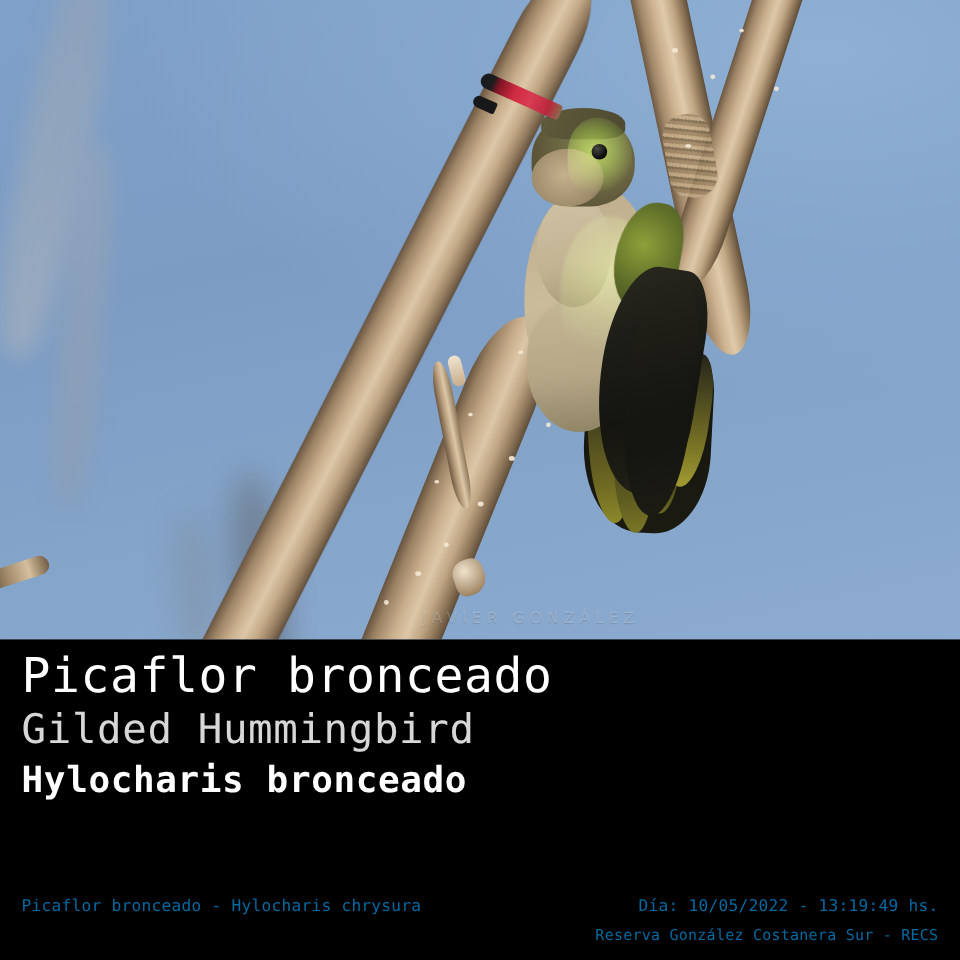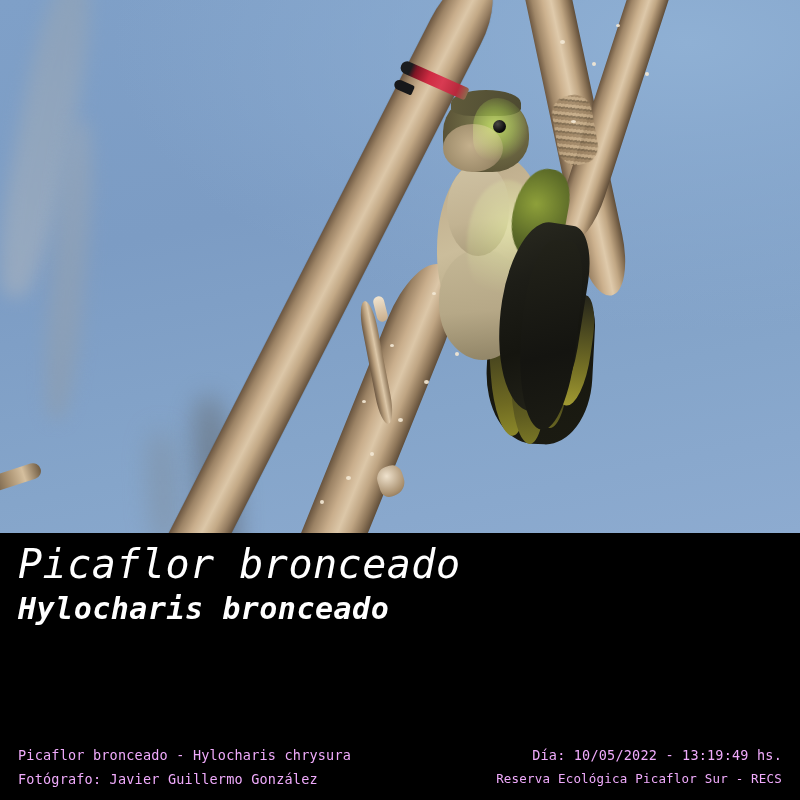--- a/index.html
+++ b/index.html
@@ -183,38 +183,38 @@
   
   #watermark{
     position:absolute;left:352px;top:508px;
     font-size:13px;letter-spacing:4.2px;color:rgba(255,255,255,.22);
     font-family:"DejaVu Sans","Liberation Sans",sans-serif;
     text-shadow:0 1px 1px rgba(0,0,0,.15);
     white-space:nowrap;
   }
 
   
-  #banner{position:absolute;left:0;top:533px;width:800px;height:200px;background:#000;font-style:italic;}
+  #banner{position:absolute;left:0;top:533px;width:800px;height:200px;background:#000;}
   #titleblock{position:absolute;left:18px;top:9px;}
   #t-common{
     color:#fff;font-size:40px;line-height:45px;letter-spacing:.5px;font-weight:400;
     white-space:nowrap;
   }
   #t-english{
     color:#e8e8e8;font-size:34px;line-height:42px;letter-spacing:.5px;font-weight:300;
     white-space:nowrap;opacity:.93;
   }
   #t-latin{
     color:#fff;font-size:30px;line-height:44px;letter-spacing:.5px;font-weight:bold;
     white-space:nowrap;
   }
 
   
   #footer{position:absolute;left:0;top:733px;width:800px;height:67px;background:#000;}
-  .fl{position:absolute;color:#f0abfc;font-size:13.5px;letter-spacing:.2px;white-space:nowrap;}
+  .fl{position:absolute;color:#0369a1;font-size:13.5px;letter-spacing:.2px;white-space:nowrap;}
   #f-l1{left:18px;top:14px;}
   #f-l2{left:18px;top:38px;}
   #f-r1{right:18px;top:14px;text-align:right;}
   #f-r2{right:18px;top:38px;text-align:right;font-size:12.5px;}
 </style>
 </head>
 <body>
 
 <div id="card">
 
@@ -272,30 +272,31 @@
       <div id="wing2"></div>
       <div id="head"></div>
       <div id="crown"></div>
       <div id="cheek"></div>
       <div id="headsheen"></div>
       <div id="eye"></div>
       <div id="bill"></div>
       <div id="billtip"></div>
     </div>
 
+    <div id="watermark">JAVIER GONZÁLEZ</div>
   </div>
 
   <div id="banner">
     <div id="titleblock">
       <div id="t-common">Picaflor bronceado</div>
+      <div id="t-english">Gilded Hummingbird</div>
       <div id="t-latin">Hylocharis bronceado</div>
     </div>
 
   </div>
 
   <div id="footer">
     <div class="fl" id="f-l1">Picaflor bronceado - Hylocharis chrysura</div>
-    <div class="fl" id="f-l2">Fotógrafo: Javier Guillermo González</div>
     <div class="fl" id="f-r1">Día: 10/05/2022 - 13:19:49 hs.</div>
-    <div class="fl" id="f-r2">Reserva Ecológica Picaflor Sur - RECS</div>
+    <div class="fl" id="f-r2">Reserva González Costanera Sur - RECS</div>
   </div>
 
 </div>
 
 </body></html>

